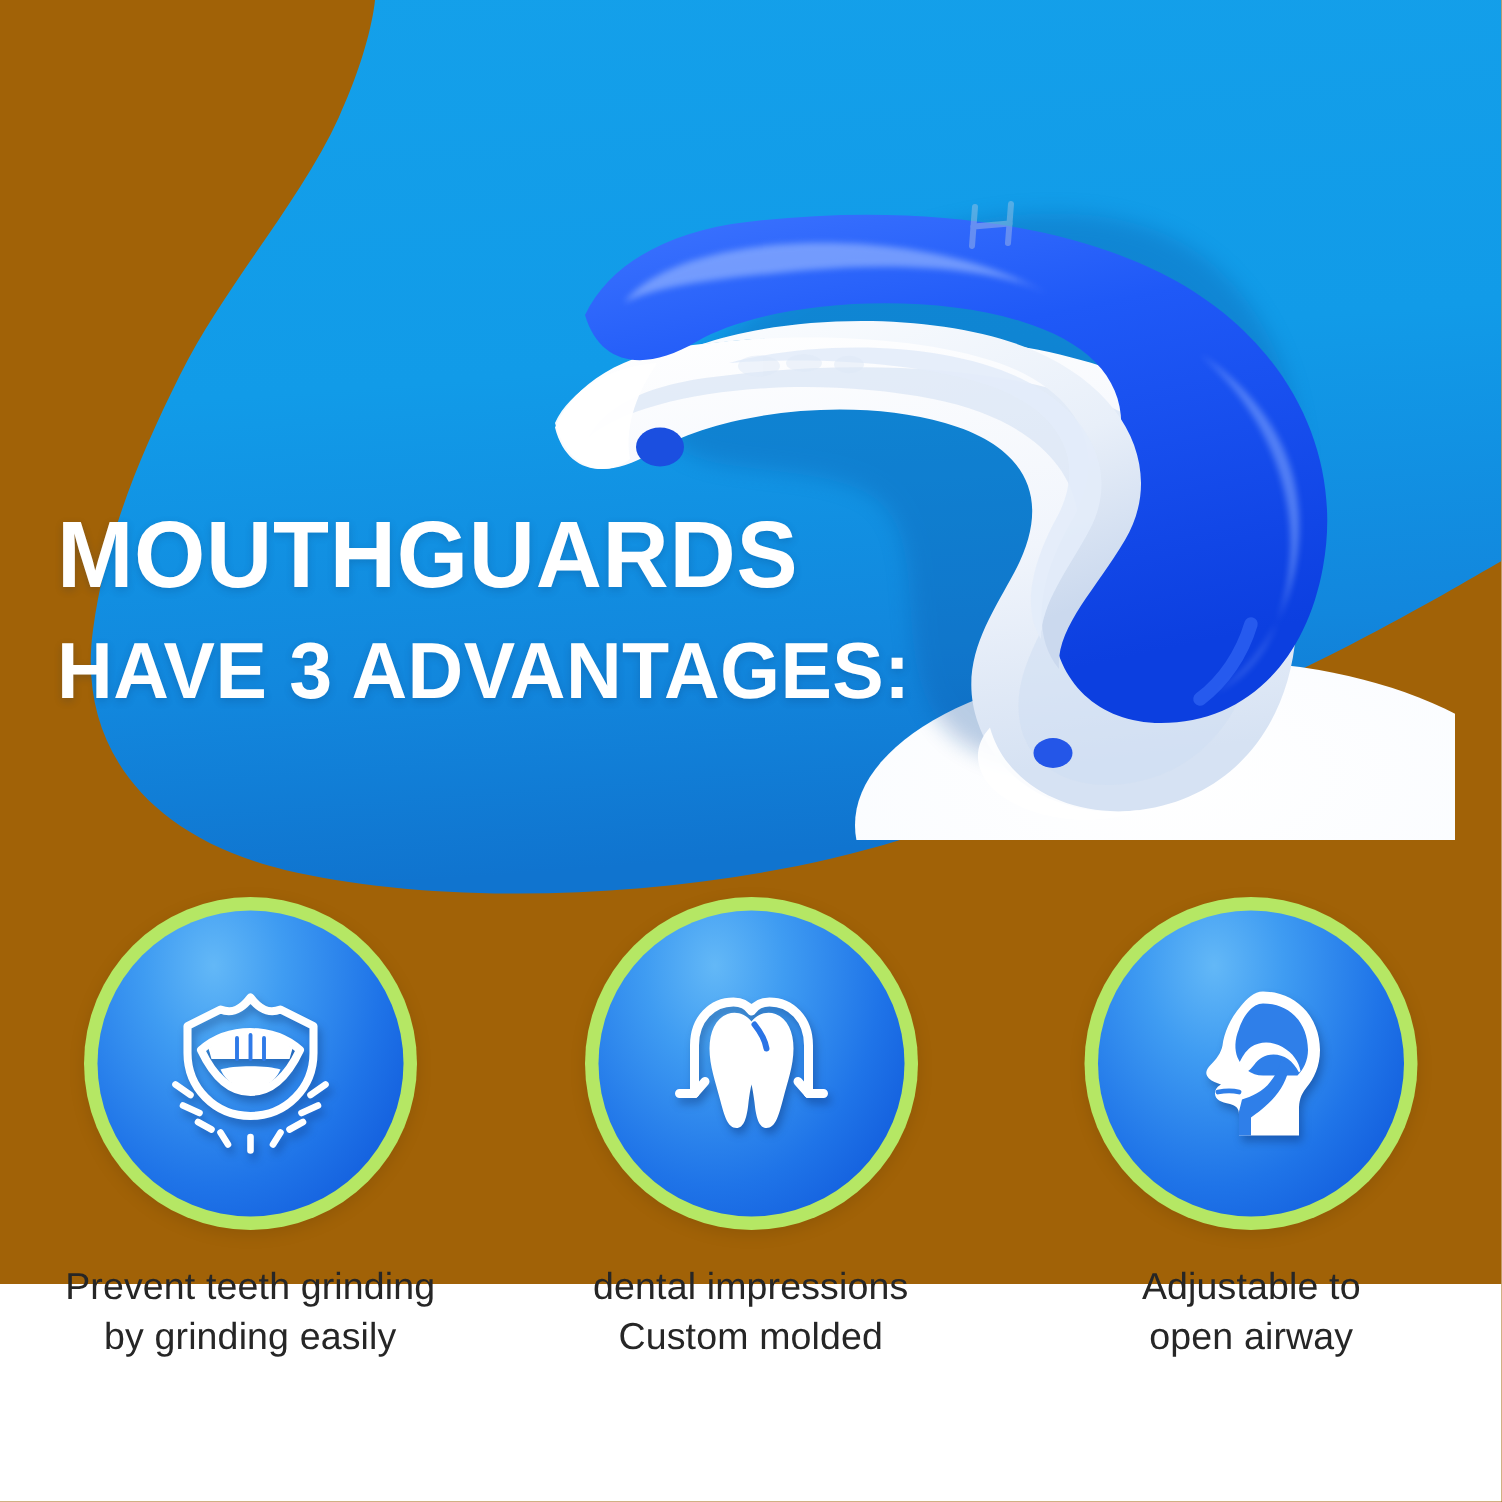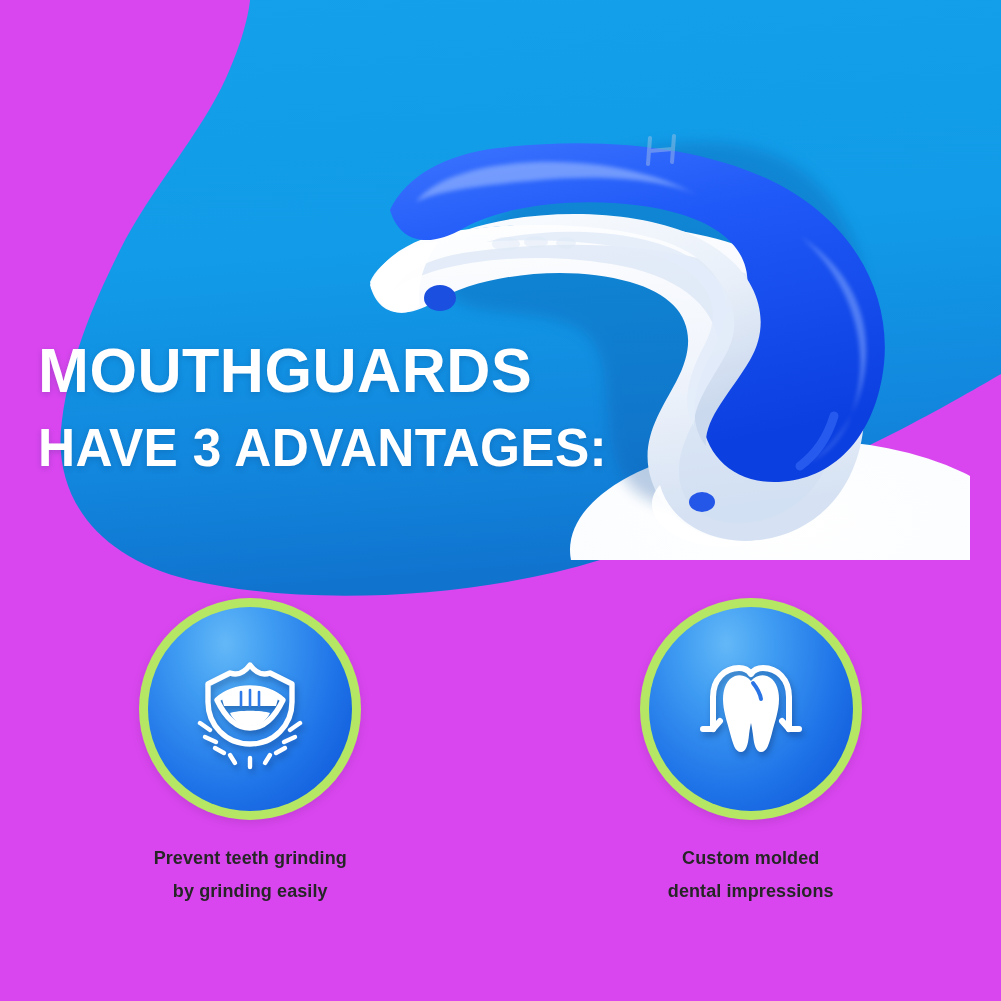--- a/index.html
+++ b/index.html
@@ -3,21 +3,21 @@
 <meta charset="utf-8">
 <style>
   * { margin:0; padding:0; box-sizing:border-box; }
   html,body{ width:1001px; height:1001px; }
   body{
     font-family:"Liberation Sans", sans-serif;
     background:#ffffff;
     overflow:hidden;
     position:relative;
   }
-  #stage{ position:absolute; inset:0; width:1001px; height:1001px; background:#d946ef; }
+  #stage{ position:absolute; inset:0; width:1001px; height:856px; background:#a16207; }
 
   
   .hero-blob{ position:absolute; left:0; top:0; width:1001px; height:620px; }
 
   
   .product-photo{ position:absolute; left:330px; top:30px; width:640px; height:530px; }
 
   
   .headline{
     position:absolute; left:38px; top:336px; width:680px;
@@ -51,21 +51,21 @@
   .badge::after{
     content:""; position:absolute; left:9px; top:9px; right:9px; bottom:9px;
     border-radius:50%;
     background:radial-gradient(ellipse at 38% 18%, #63b8f7 0%, #3f9cf2 26%, #1f74e8 62%, #0b4fd6 100%);
   }
   .badge svg{ position:relative; z-index:2; width:128px; height:128px;
               filter:drop-shadow(2px 4px 3px rgba(0,25,80,.33)); }
 
   .caption{
     margin-top:22px; width:330px; text-align:center;
-    color:#262626; font-size:18px; line-height:33px; font-weight:700;
+    color:#262626; font-size:25px; line-height:33px; font-weight:400;
     letter-spacing:.1px;
   }
   .caption span{ display:block; }
 </style>
 </head>
 <body>
 
 <div id="stage">
 
   <svg class="hero-blob" viewBox="0 0 1001 620" preserveAspectRatio="none">
@@ -257,20 +257,54 @@
                    C 92,66 88,76 85,88 C 82,99 80,107 74,107
                    C 69,107 67,100 66,90 C 65,82 64,78 64,78
                    C 64,78 63,82 62,90 C 61,100 59,107 54,107
                    C 48,107 46,99 43,88 C 40,76 36,66 36,54
                    C 36,43 40,34 48,31 C 54,29 60,31 64,36 Z" fill="#ffffff"></path>
 
           <path d="M 66,38 C 70,43 73,48 74,54" fill="none" stroke="#2a74e6" stroke-width="4" stroke-linecap="round"></path>
         </svg>
       </div>
       <div class="caption">
+        <span>dental impressions</span>
         <span>Custom molded</span>
-        <span>dental impressions</span>
       </div>
     </div>
 
+    <div class="feature">
+      <div class="badge">
+        <svg viewBox="0 0 128 128">
+
+          <path d="M 72,16 C 94,16 110,33 110,55 C 110,66 106,74 101,80
+                   C 97,85 96,89 96,95 L 96,112 L 56,112
+                   L 56,98 C 56,94 54,92 50,91 C 44,90 40,88 40,84
+                   C 40,81 42,79 44,78 C 41,77 38,76 36,74
+                   C 33,71 34,68 37,65 C 41,61 44,57 45,52
+                   C 46,44 50,34 57,26 C 61,21 66,16 72,16 Z" fill="#ffffff"></path>
+
+          <path d="M 72,24 C 90,24 102,37 102,55 C 102,62 99,68 95,72
+                   L 72,72 C 64,72 58,67 55,60 C 53,55 53,48 56,41
+                   C 59,32 65,24 72,24 Z" fill="#2f7fe9"></path>
+
+          <path d="M 96,70 C 92,62 86,58 79,58 C 73,58 69,61 66,65
+                   C 63,69 60,71 56,71 L 56,64 C 58,60 60,56 64,53
+                   C 70,49 78,49 85,53 C 92,57 96,63 97,69 Z" fill="#ffffff"></path>
+
+          <path d="M 36,74 C 40,73 45,73 49,74 L 49,78
+                   C 45,79 40,79 36,78 Z" fill="#2f7fe9" opacity="0.0"></path>
+
+          <path d="M 42,83 C 47,82 52,82 56,83" stroke="#2f7fe9" stroke-width="3.2" fill="none" stroke-linecap="round"></path>
+
+          <path d="M 58,88 C 64,86 72,83 77,76 C 81,71 83,66 84,62
+                   L 90,64 C 89,71 86,79 80,86 C 74,93 68,97 64,100
+                   L 64,112 L 56,112 L 56,96 Z" fill="#2f7fe9"></path>
+        </svg>
+      </div>
+      <div class="caption">
+        <span>Adjustable to</span>
+        <span>open airway</span>
+      </div>
+    </div>
 
   </div>
 </div>
 
 </body></html>

